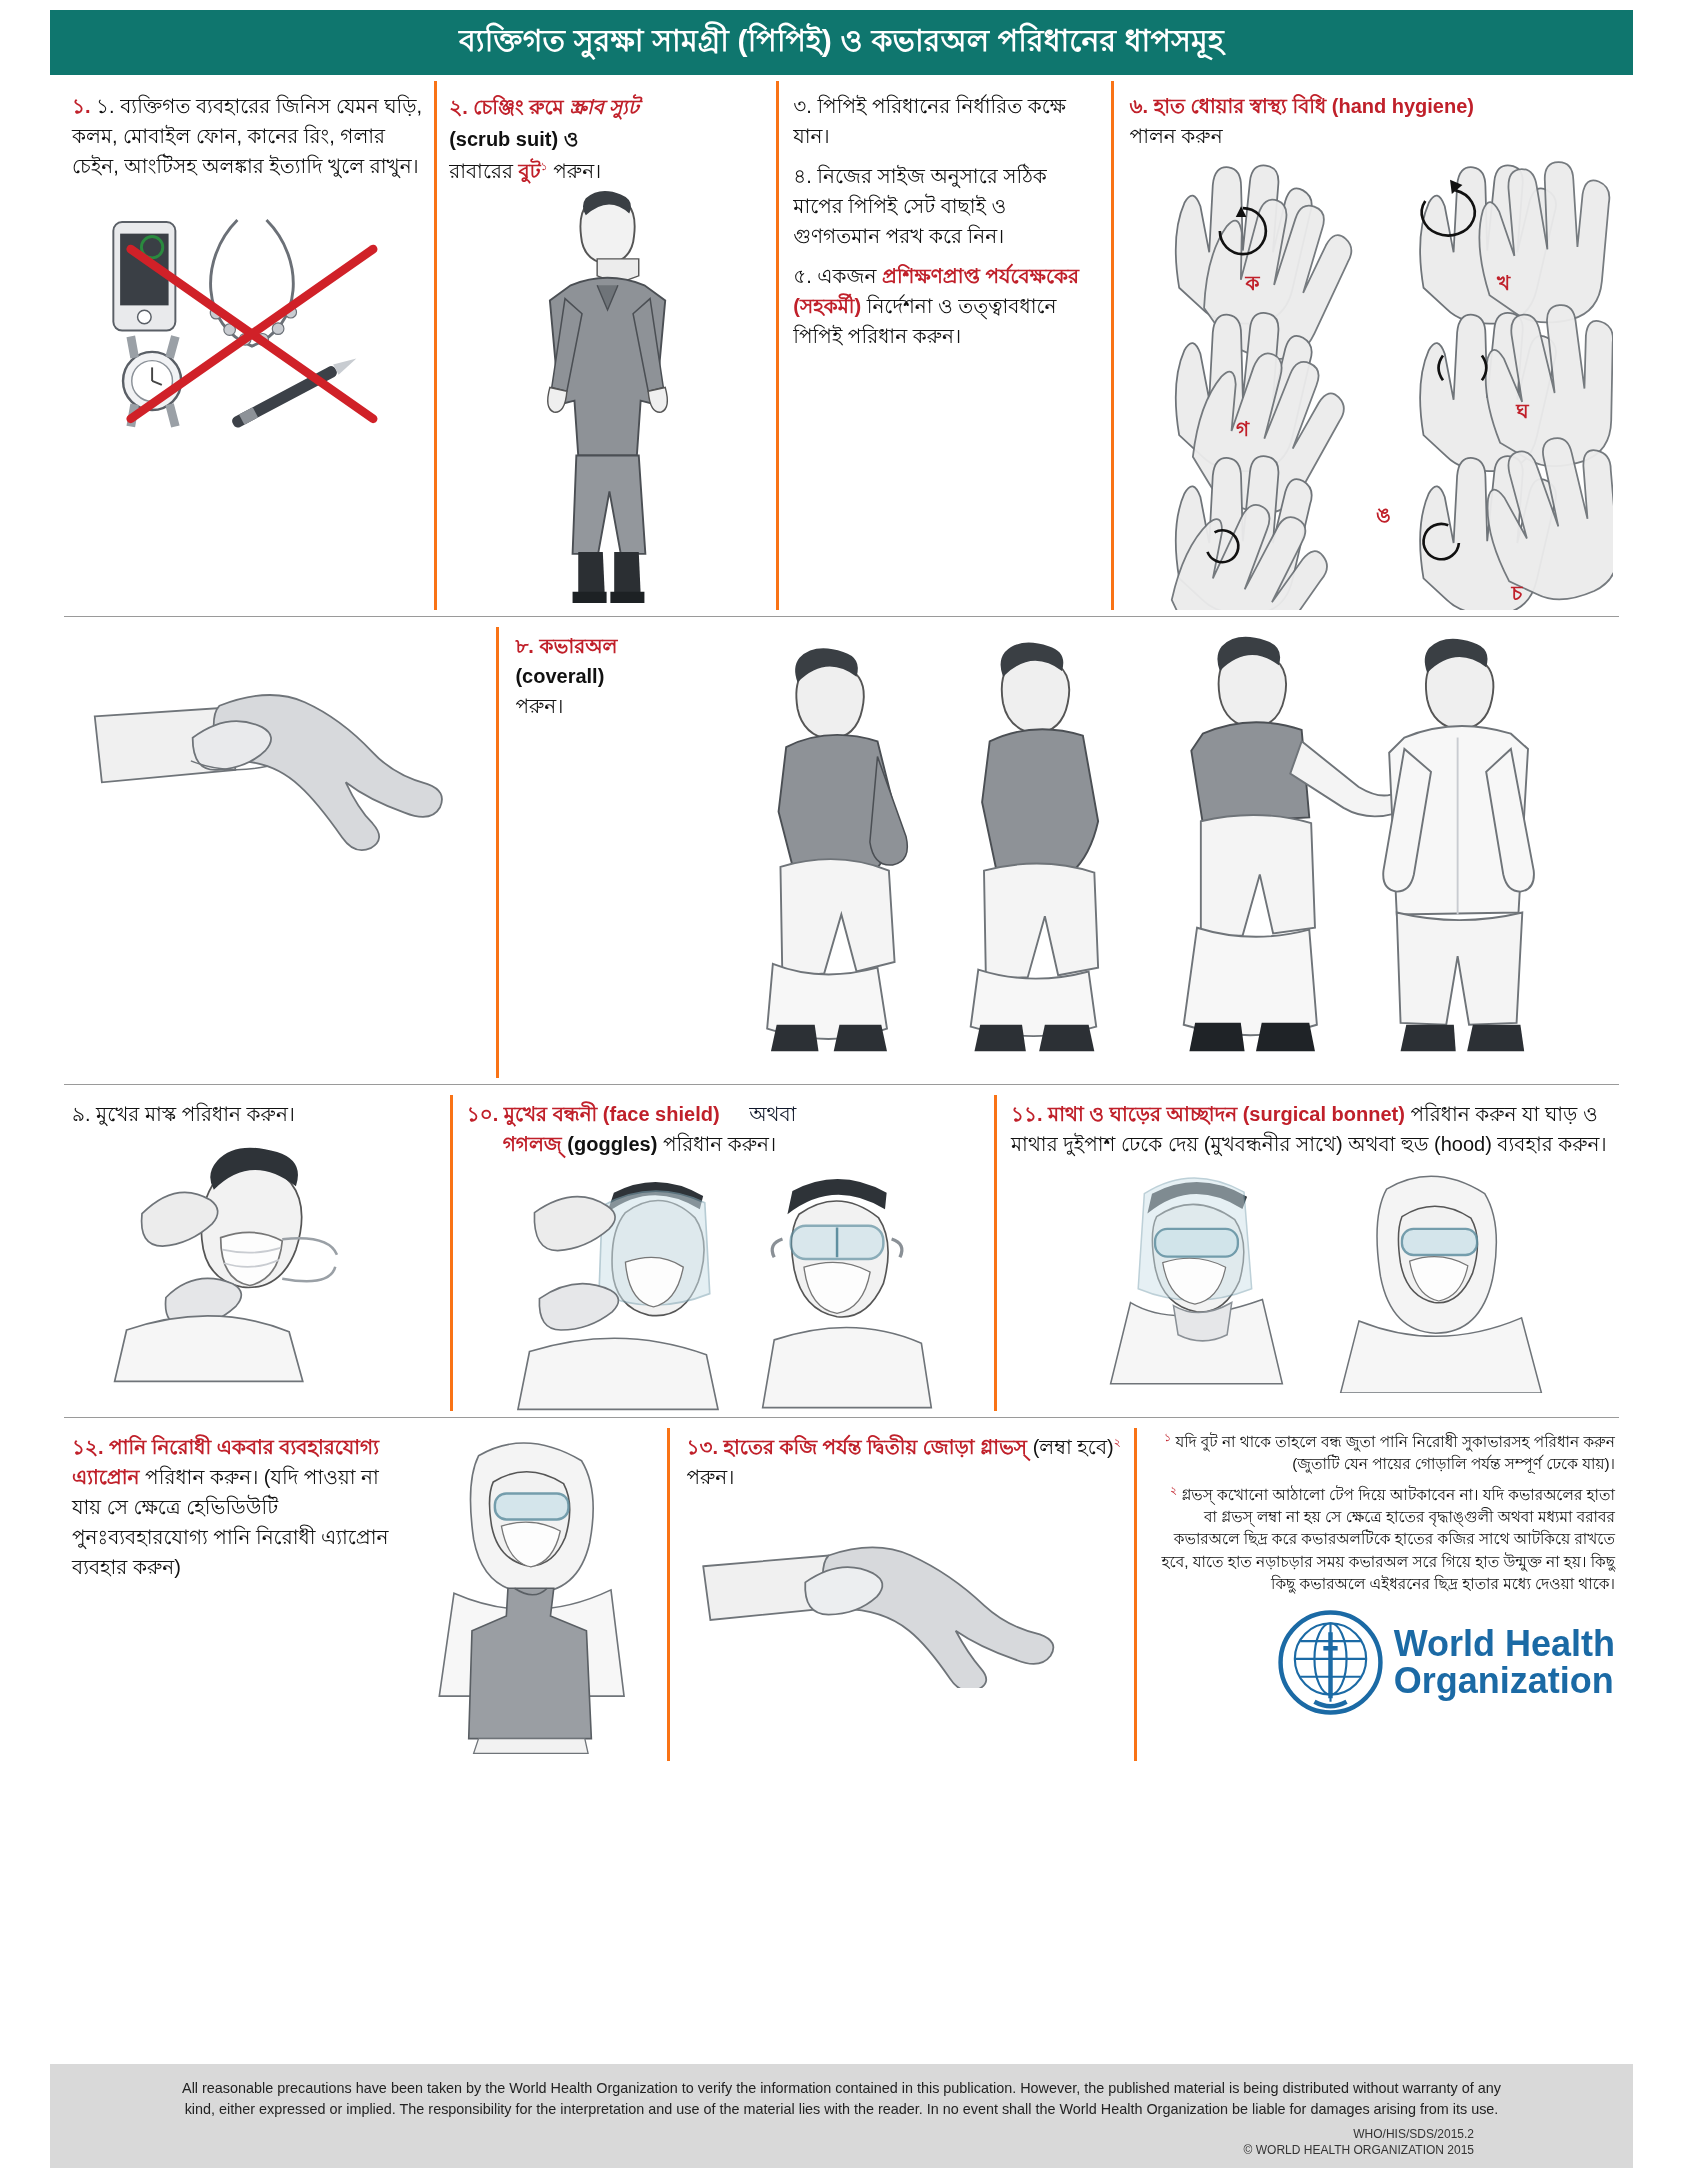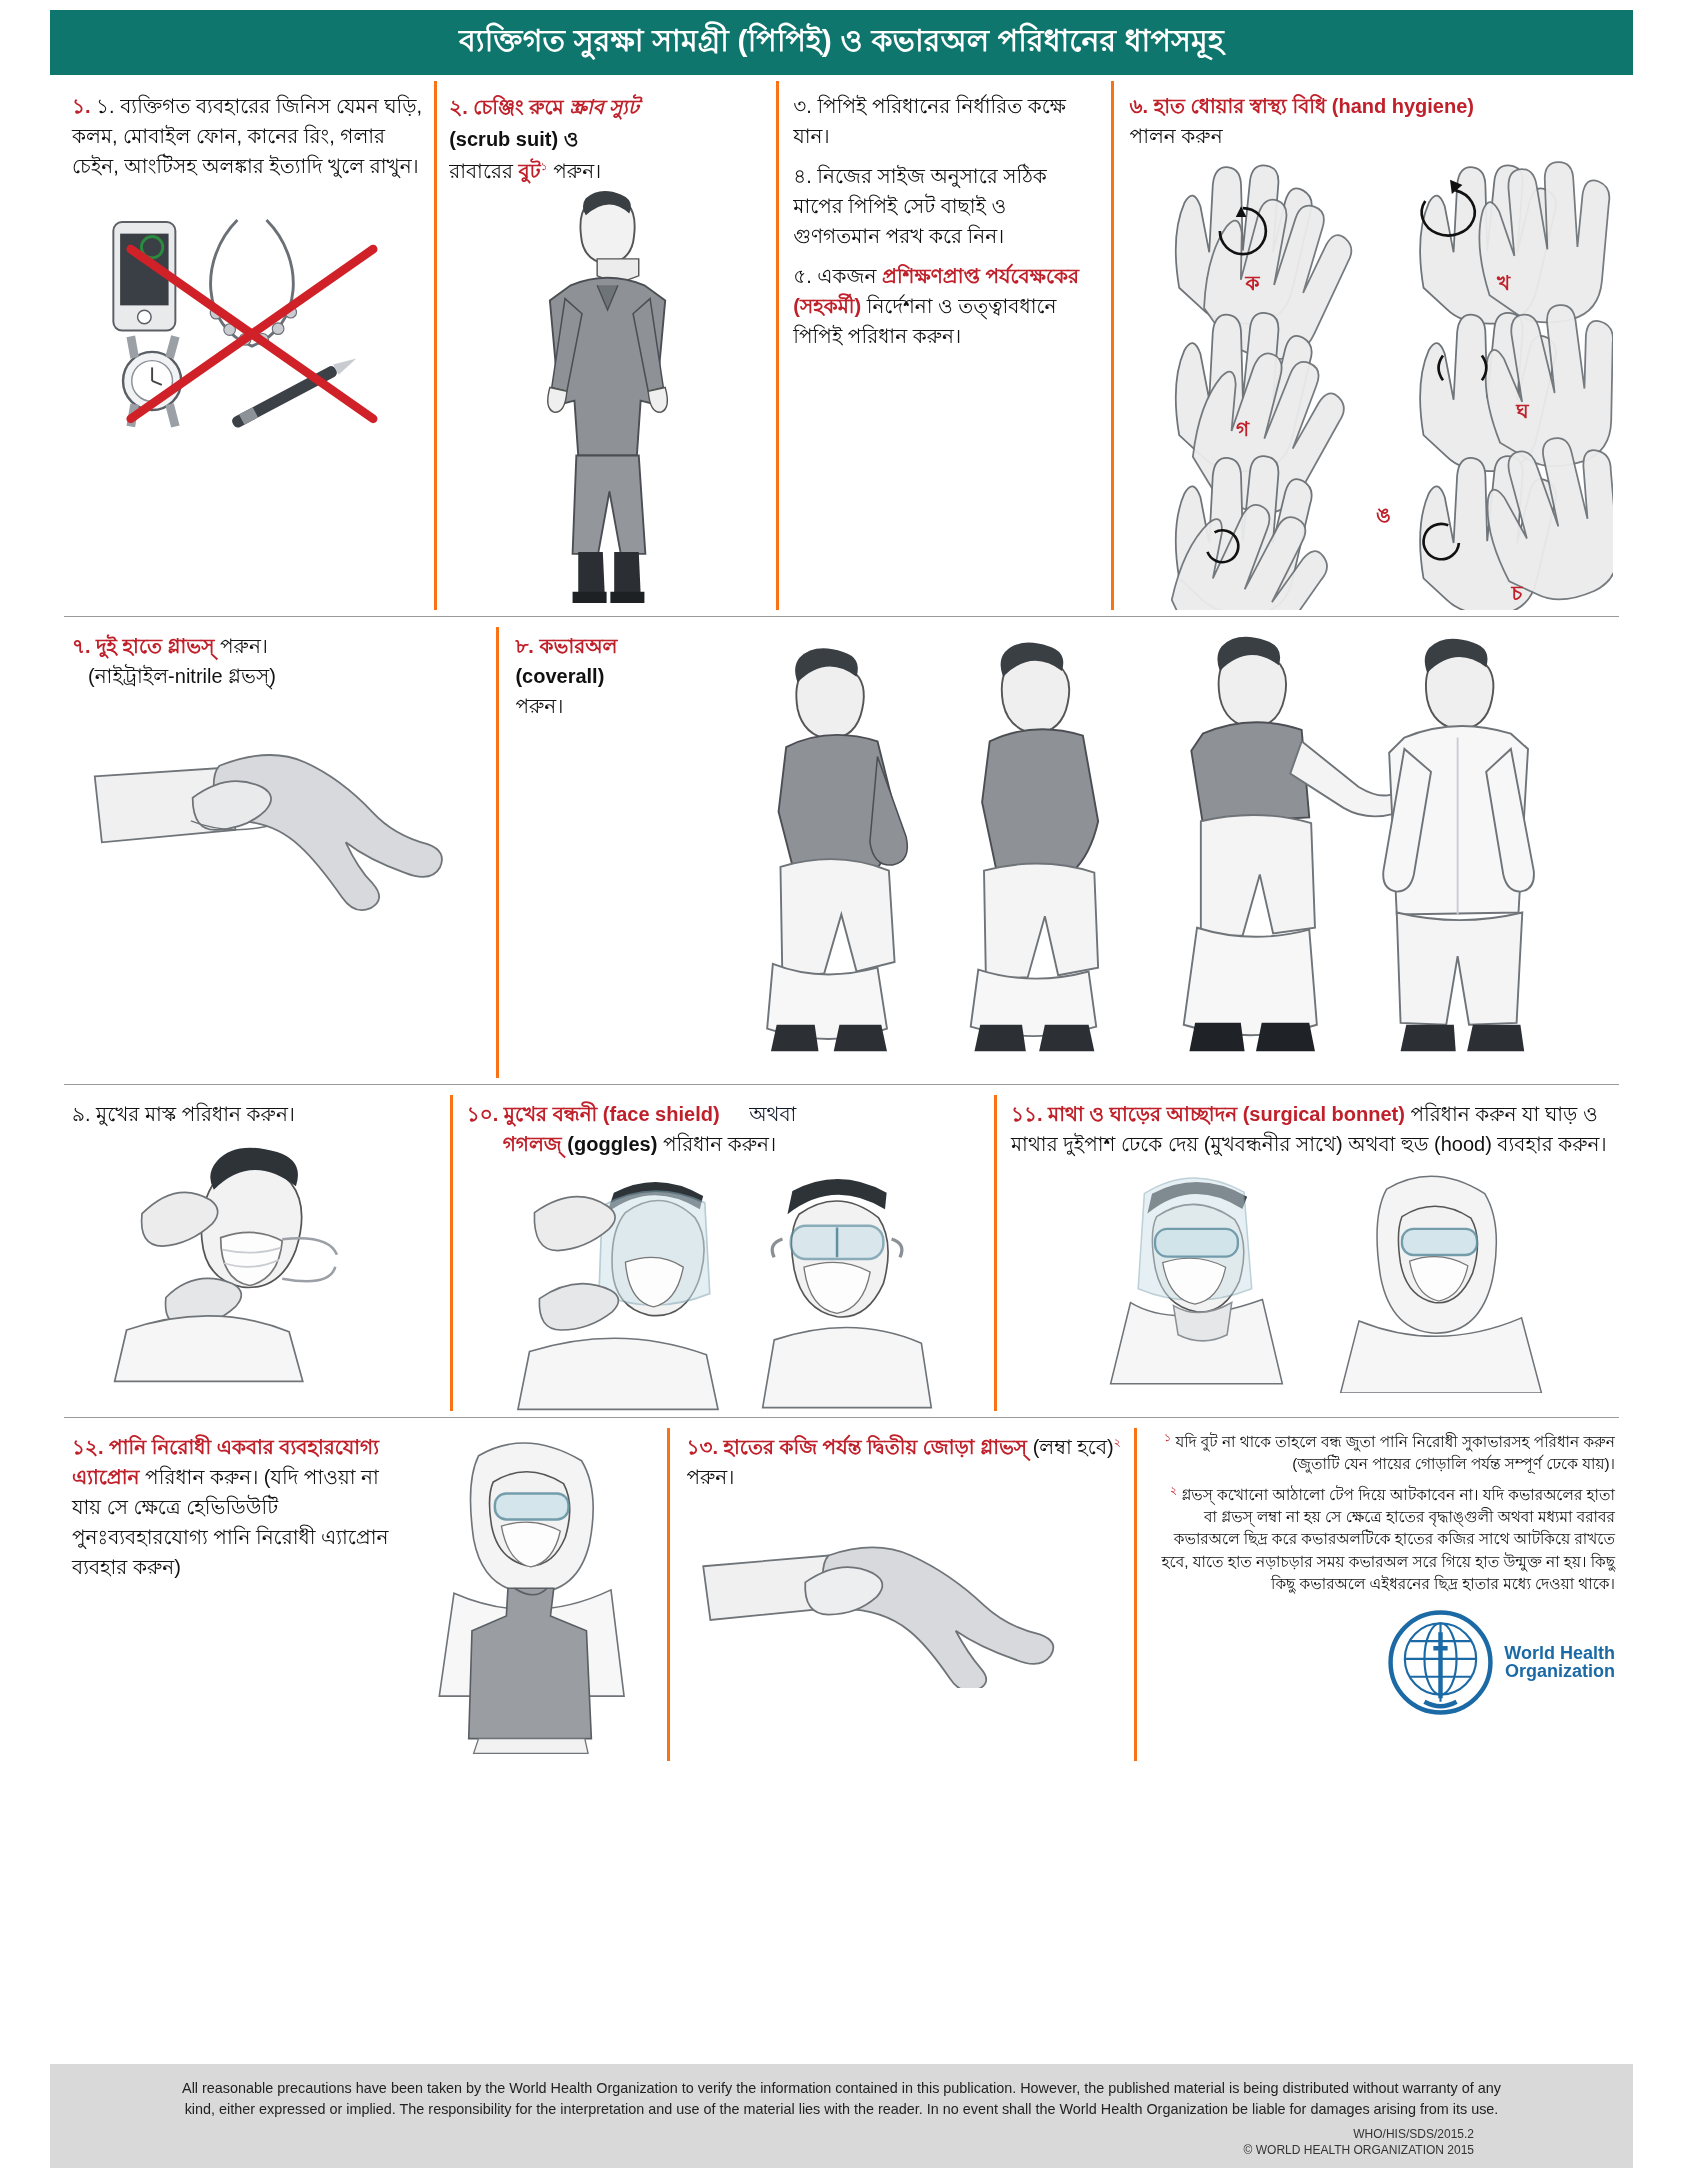--- a/index.html
+++ b/index.html
@@ -60,21 +60,21 @@
   
   .foot{
     font-size:15.3px;line-height:1.45;color:#111;text-align:right;
   }
   .sup{font-size:11px;vertical-align:super;color:#c0202a;}
   
   .who{
     display:flex;align-items:center;gap:10px;justify-content:flex-end;
     margin-top:14px;
   }
-  .who-text{color:#1b6aa5;font-weight:bold;font-size:18px;line-height:1.05;text-align:right;}
+  .who-text{color:#1b6aa5;font-weight:bold;font-size:36px;line-height:1.05;}
   
   .disclaimer{
     position:absolute;left:0;right:0;bottom:0;
     background:#d9d9d9;
     color:#222;
     font-size:14.4px;
     line-height:1.45;
     padding:14px 119px 10px 119px;
     box-sizing:border-box;
     text-align:center;
@@ -256,24 +256,20 @@
          <div class="figcap" style="left:80%;top:53%;">ঘ</div>
          <div class="figcap" style="left:51%;top:76%;">ঙ</div>
          <div class="figcap" style="left:79%;top:93%;">চ</div>
        </div>
      </div>
    </div>
 
    <div class="row hline" style="padding:10px 0 6px 0;">
 
      <div class="cell vline" style="width:28%;padding:4px 14px 0 8px;">
-       <div class="txt">
-         <span class="num bold">৭. দুই হাতে </span><span class="redb">গ্লাভস্</span><span> পরুন।</span><br>
-         <span style="display:inline-block;padding-left:16px;">(নাইট্রাইল-nitrile গ্লভস্)</span>
-       </div>
        <div class="art">
          <svg viewBox="0 0 430 300" width="100%" height="267">
 
            <path d="M10 96 l150 -10 l8 70 l-150 14z" fill="#f0f0f0" stroke="#6f7479" stroke-width="2"></path>
 
            <path d="M150 84 q56 -22 96 -4 q40 18 76 56 q24 26 62 36 q22 8 14 26 q-10 18 -40 6 q-40 -14 -66 -34 q14 30 30 46 q16 18 -2 28 q-18 8 -32 -12 q-28 -40 -48 -58 q-30 -28 -72 -28 q-22 -2 -24 -30 q-2 -24 6 -32z" fill="#d7d9dc" stroke="#6f7479" stroke-width="2"></path>
 
            <path d="M120 120 q40 -30 78 -12 q18 10 4 26 q-20 20 -54 22 q-28 2 -28 -36z" fill="#e9eaec" stroke="#6f7479" stroke-width="2"></path>
            <path d="M118 146 q40 16 86 6" fill="none" stroke="#6f7479" stroke-width="1.6"></path>
          </svg>

